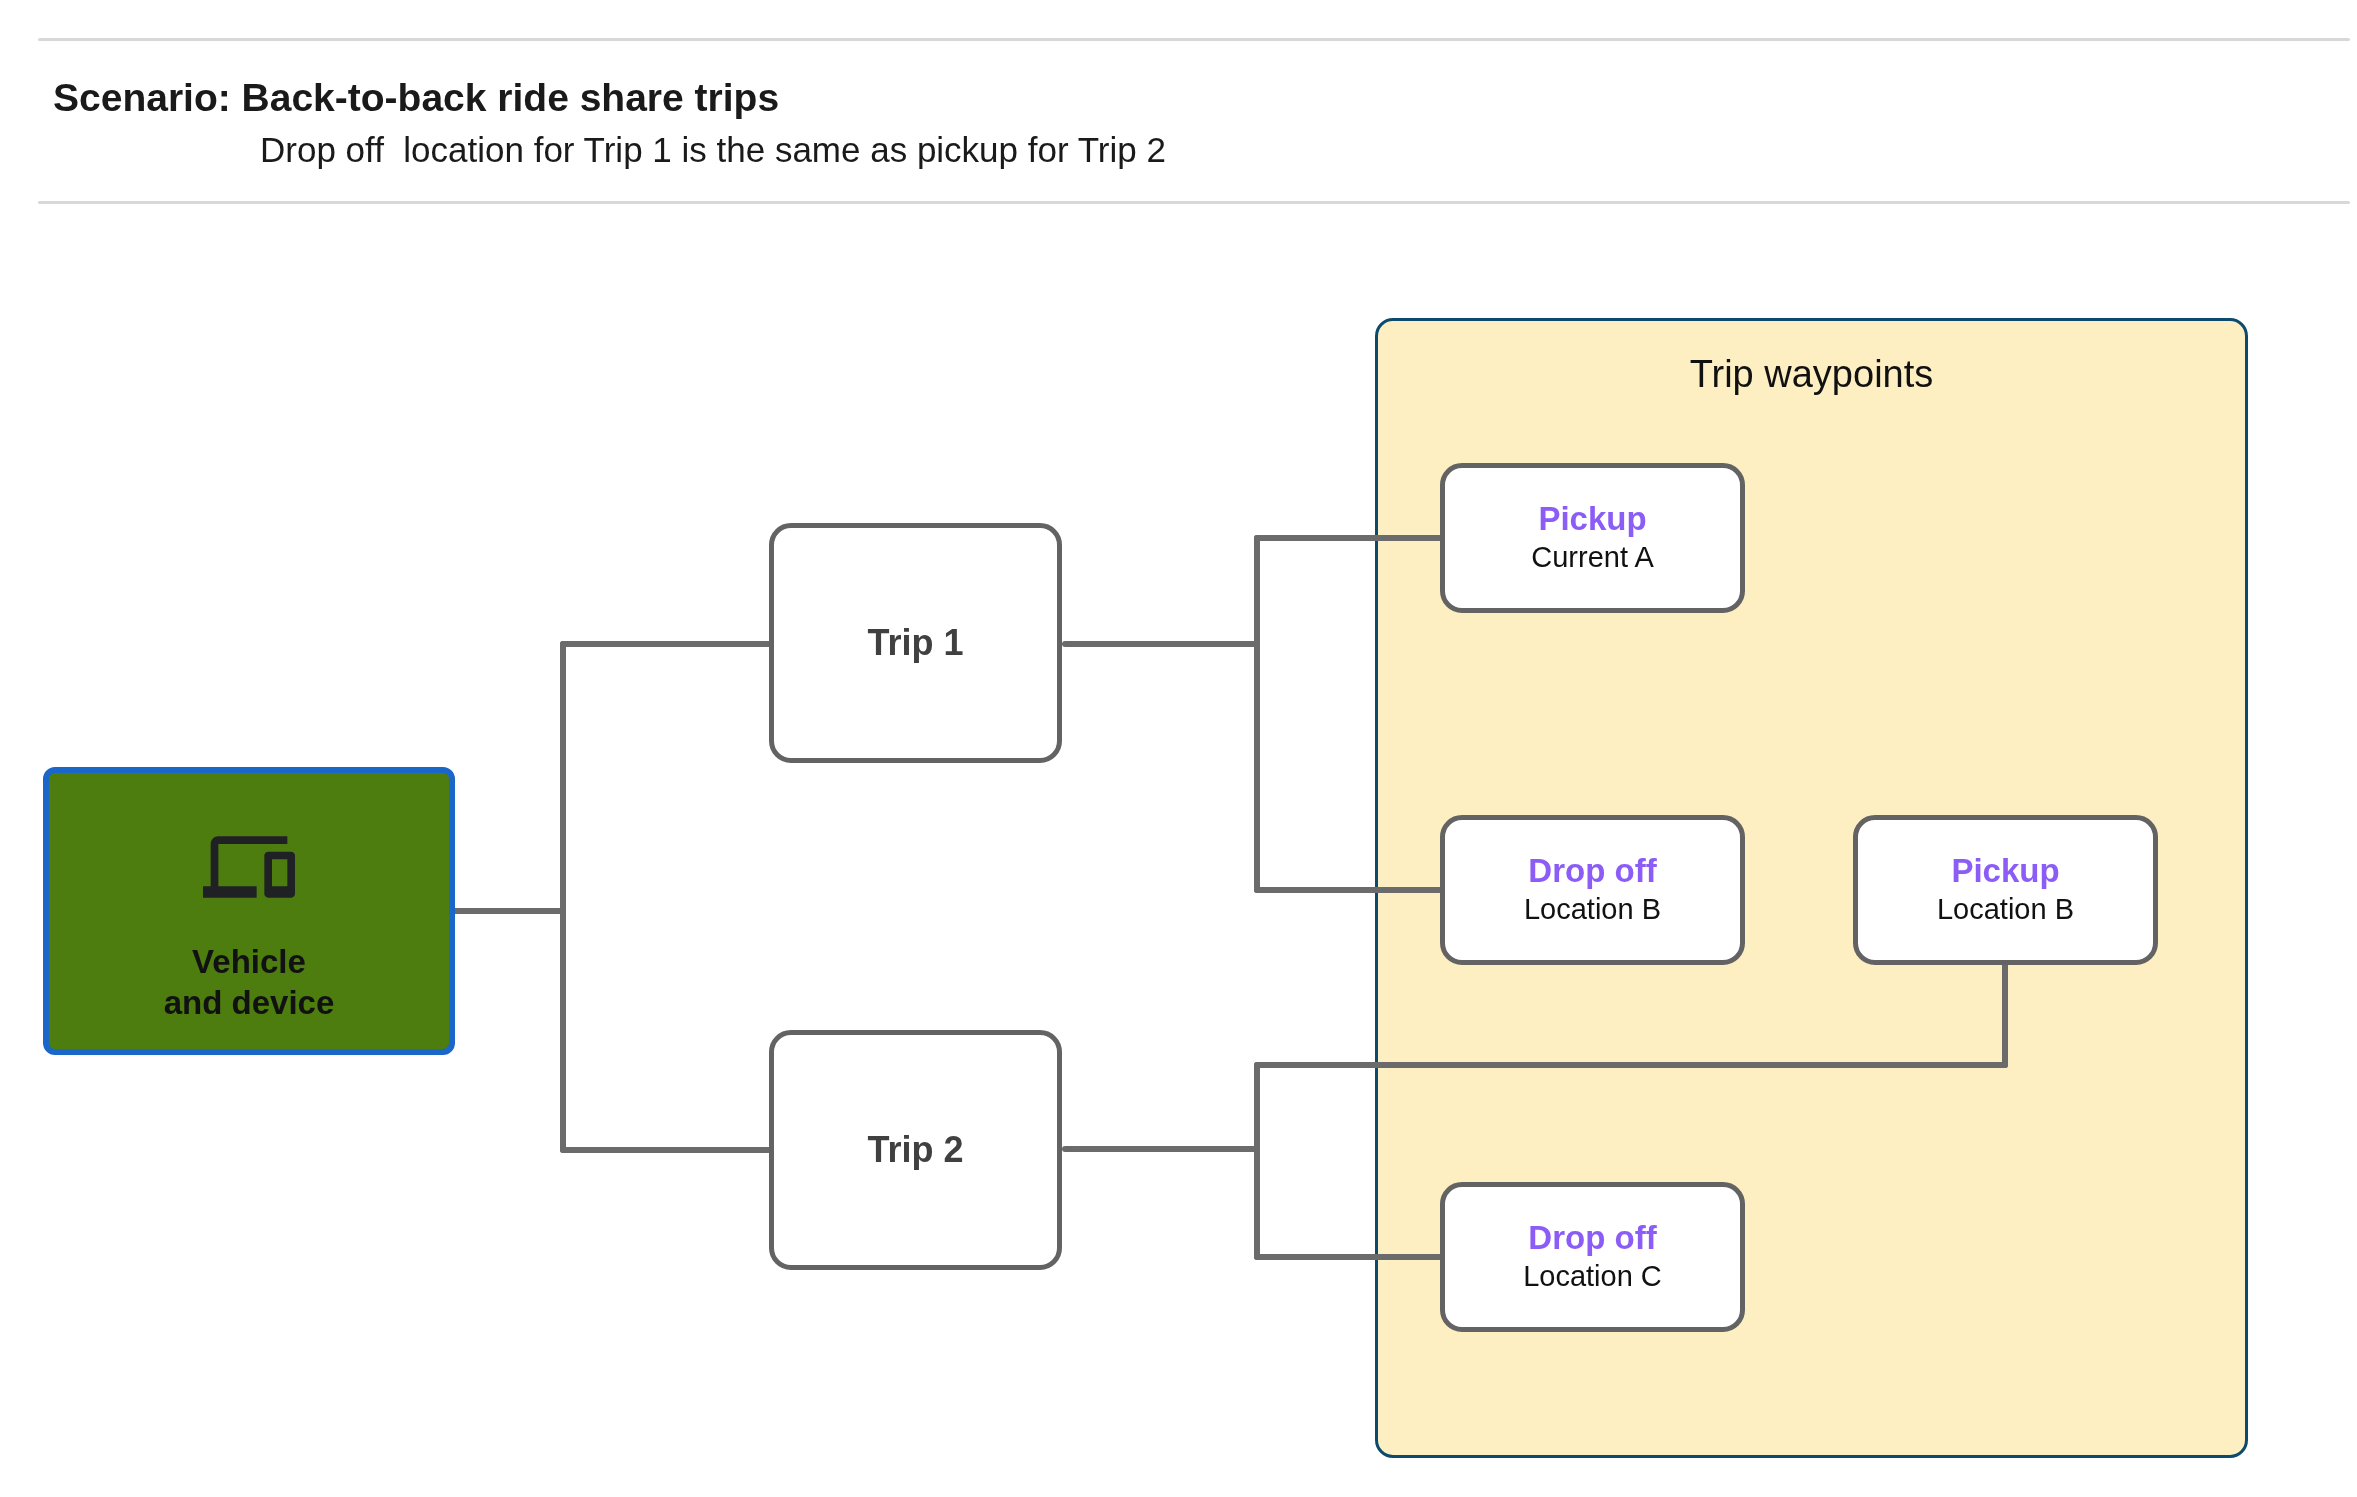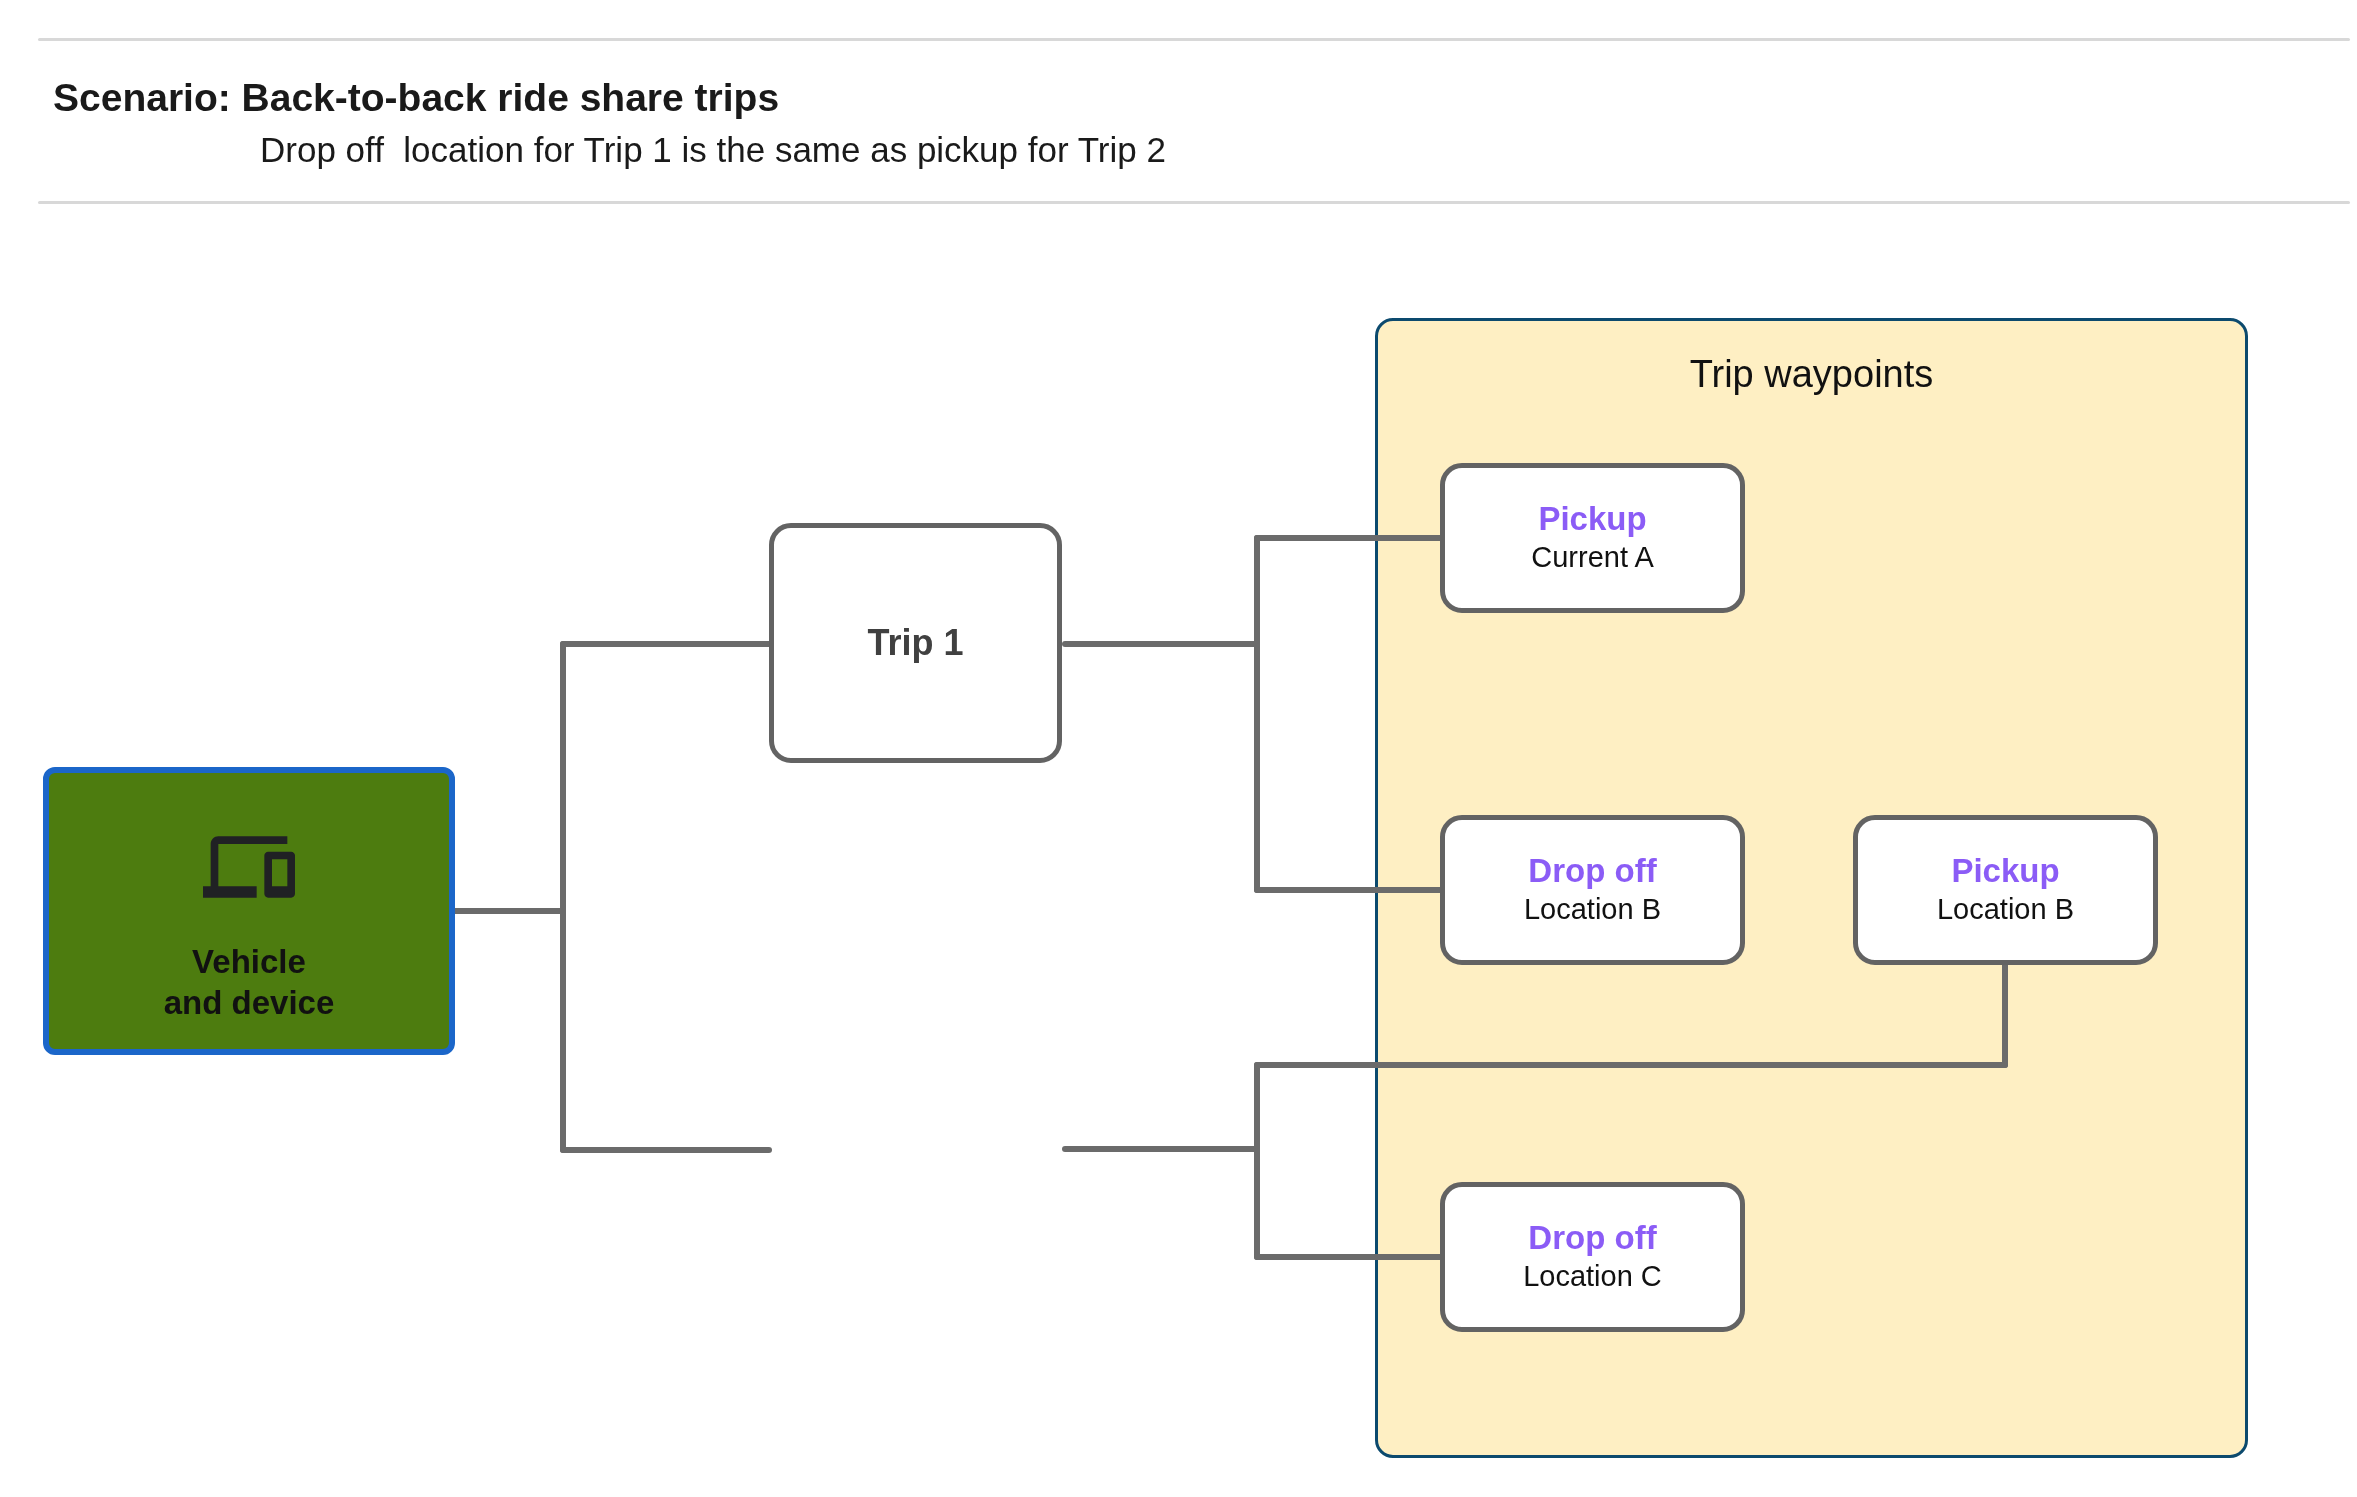--- a/index.html
+++ b/index.html
@@ -97,20 +97,23 @@
     </svg>
     <div class="vehicle-label">
       <div>Vehicle</div>
       <div>and device</div>
     </div>
   </div>
 
   <div class="node trip-node" style="top:523px;">
     <div class="trip-label">Trip 1</div>
   </div>
+  <div class="node trip-node" style="top:1030px;">
+    <div class="trip-label">Trip 2</div>
+  </div>
 
   <div class="node wp-node" style="left:1440px;top:463px;">
     <div class="wp-title">Pickup</div>
     <div class="wp-sub">Current A</div>
   </div>
   <div class="node wp-node" style="left:1440px;top:815px;">
     <div class="wp-title">Drop off</div>
     <div class="wp-sub">Location B</div>
   </div>
   <div class="node wp-node" style="left:1853px;top:815px;">

